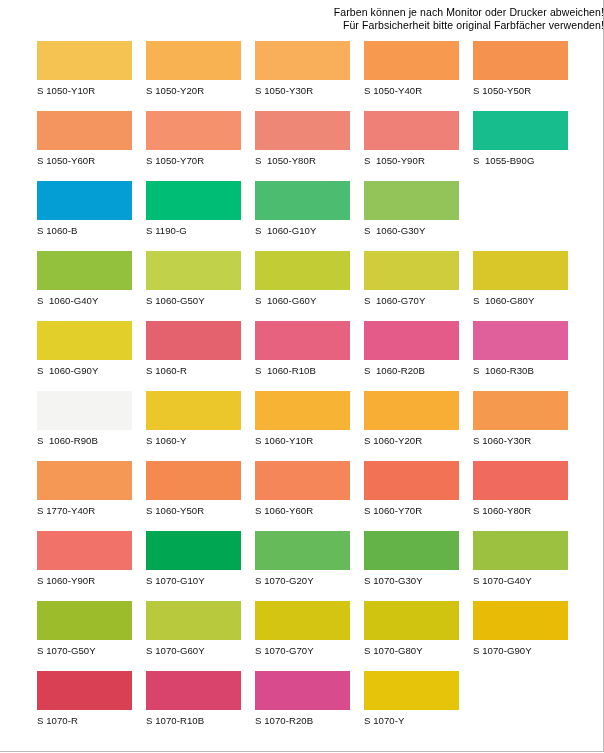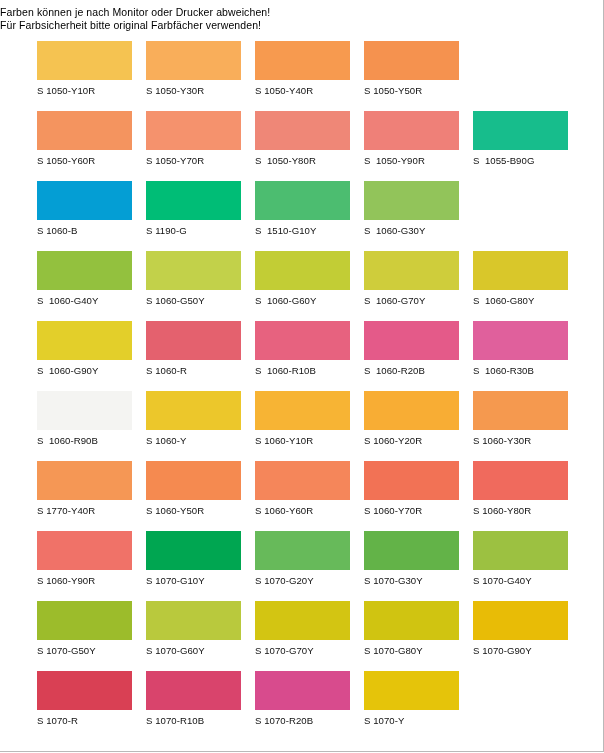--- a/index.html
+++ b/index.html
@@ -32,21 +32,21 @@
     left: 0; top: 0;
     width: 603px;
     height: 751px;
     border-right: 1px solid #b9b9b9;
     border-bottom: 1px solid #b9b9b9;
     pointer-events: none;
   }
 
   #notice {
     padding-top: 6px;
-    text-align: left;
+    text-align: right;
     line-height: 13px;
   }
   #notice .line {
     display: block;
     font-size: 10.5px;
     letter-spacing: 0.1px;
     white-space: nowrap;
   }
 
   #grid {
@@ -94,20 +94,24 @@
     <span class="line">Für Farbsicherheit bitte original Farbfächer verwenden!</span>
   </div>
 
   <div id="grid">
       <div class="swatch-row">
         <div class="swatch-cell">
           <div class="swatch-chip" style="background: rgb(245, 195, 81);"></div>
           <div class="swatch-label">S 1050-Y10R</div>
         </div>
         <div class="swatch-cell">
+          <div class="swatch-chip" style="background: rgb(248, 178, 82);"></div>
+          <div class="swatch-label">S 1050-Y20R</div>
+        </div>
+        <div class="swatch-cell">
           <div class="swatch-chip" style="background: rgb(249, 174, 90);"></div>
           <div class="swatch-label">S 1050-Y30R</div>
         </div>
         <div class="swatch-cell">
           <div class="swatch-chip" style="background: rgb(247, 154, 79);"></div>
           <div class="swatch-label">S 1050-Y40R</div>
         </div>
         <div class="swatch-cell">
           <div class="swatch-chip" style="background: rgb(245, 146, 79);"></div>
           <div class="swatch-label">S 1050-Y50R</div>
@@ -139,21 +143,21 @@
         <div class="swatch-cell">
           <div class="swatch-chip" style="background: rgb(4, 158, 212);"></div>
           <div class="swatch-label">S 1060-B</div>
         </div>
         <div class="swatch-cell">
           <div class="swatch-chip" style="background: rgb(0, 189, 118);"></div>
           <div class="swatch-label">S 1190-G</div>
         </div>
         <div class="swatch-cell">
           <div class="swatch-chip" style="background: rgb(76, 189, 112);"></div>
-          <div class="swatch-label">S  1510-G10Y</div>
+          <div class="swatch-label">S  1060-G10Y</div>
         </div>
         <div class="swatch-cell">
           <div class="swatch-chip" style="background: rgb(146, 196, 90);"></div>
           <div class="swatch-label">S  1060-G30Y</div>
         </div>
       </div>
       <div class="swatch-row">
         <div class="swatch-cell">
           <div class="swatch-chip" style="background: rgb(147, 193, 62);"></div>
           <div class="swatch-label">S  1060-G40Y</div>

